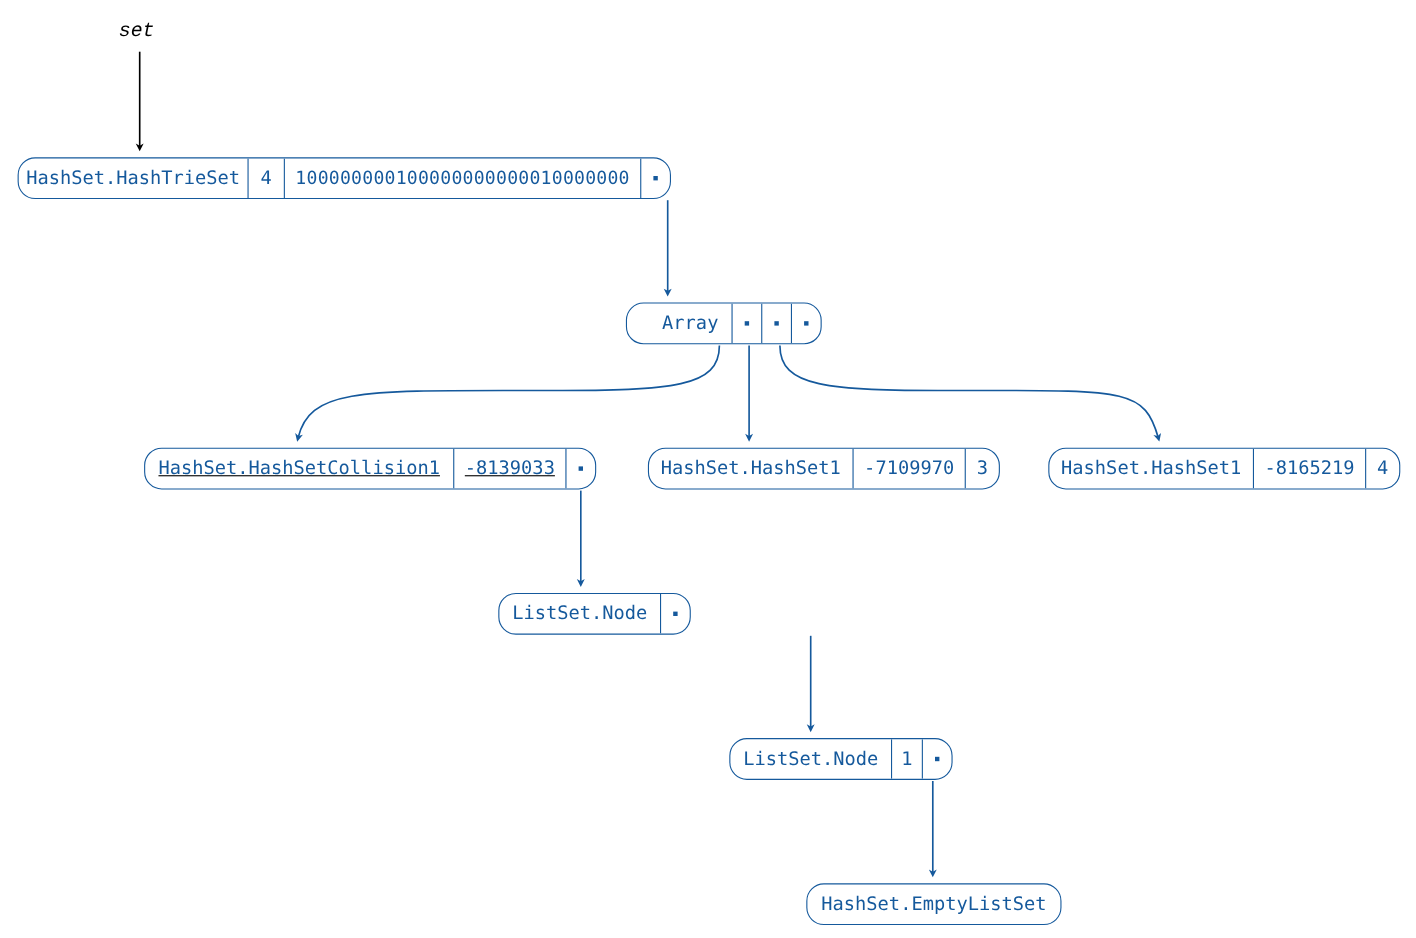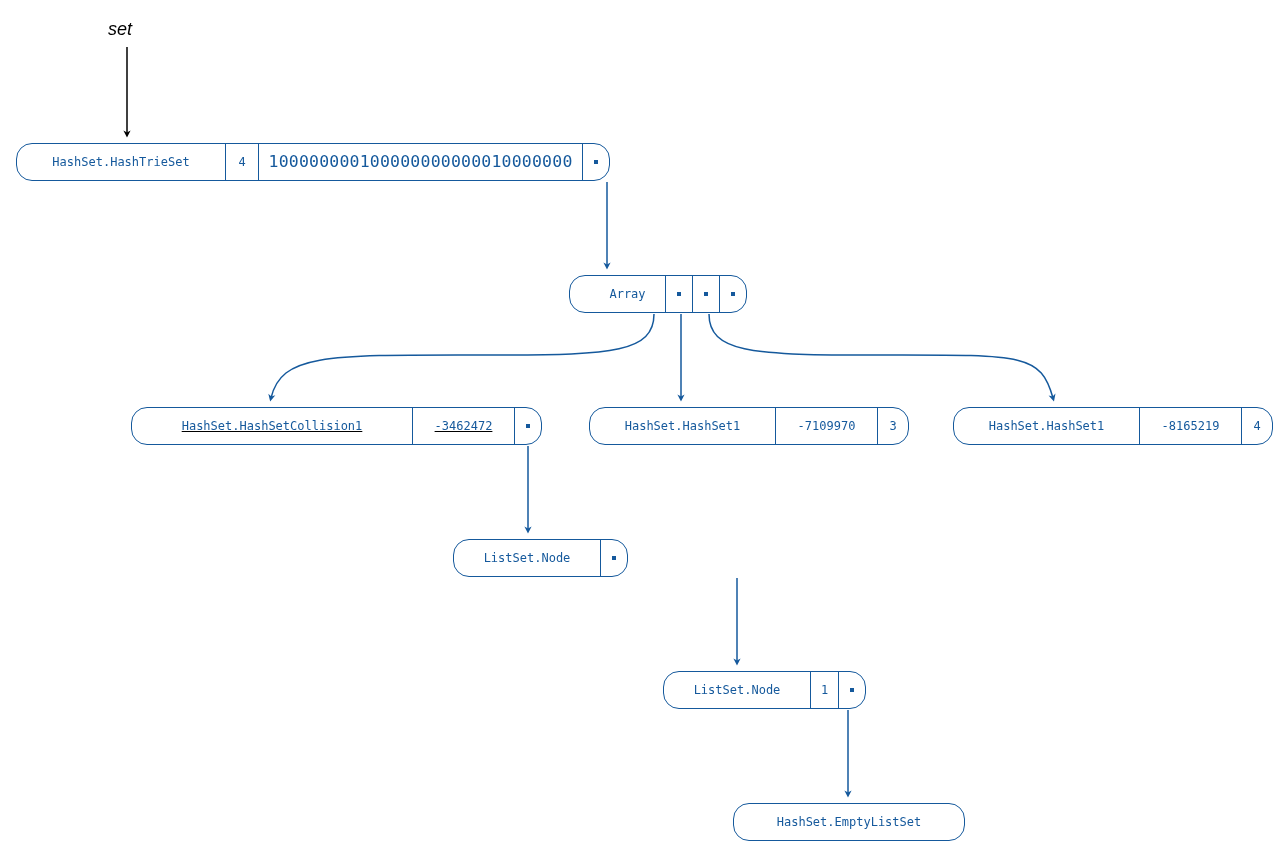--- a/index.html
+++ b/index.html
@@ -39,21 +39,21 @@
     box-sizing: border-box;
     height: 38px;
     overflow: hidden;
   }
   .cell {
     display: flex;
     align-items: center;
     justify-content: center;
     color: #15599c;
     font-family: "DejaVu Sans Mono", monospace;
-    font-size: 12px;
+    font-size: 17px;
     line-height: 1;
     letter-spacing: 0px;
     white-space: nowrap;
     padding: 0 9px;
     box-sizing: border-box;
   }
   .cell + .cell {
     border-left: 1.6px solid #15599c;
   }
   .cell.ptr {
@@ -74,21 +74,21 @@
     padding: 0 11px;
   }
   .cell.bits {
     padding: 0 10px;
     font-size: 16.5px;
     letter-spacing: 0.2px;
   }
   .root-label {
     position: absolute;
     color: #000000;
-    font-family: Liberation Sans, sans-serif;
+    font-family: Liberation Mono, monospace;
     font-style: italic;
     font-size: 18px;
     line-height: 1;
     white-space: nowrap;
   }
 </style>
 </head>
 <body>
 
 <div id="diagram-root">
@@ -130,21 +130,21 @@
         <div class="cell ptr" style="width: 27px;"></div>
       </div>
       <div class="node" style="left: 569px; top: 275px; padding-left: 20px;">
         <div class="cell label-cell" style="width: 75px;">Array</div>
         <div class="cell ptr" style="width: 27px;"></div>
         <div class="cell ptr" style="width: 27px;"></div>
         <div class="cell ptr" style="width: 27px;"></div>
       </div>
       <div class="node" style="left: 131px; top: 407px; text-decoration: underline;">
         <div class="cell label-cell" style="width: 280px;">HashSet.HashSetCollision1</div>
-        <div class="cell num" style="width: 102px;">-3462472</div>
+        <div class="cell num" style="width: 102px;">-8139033</div>
         <div class="cell ptr" style="width: 27px;"></div>
       </div>
       <div class="node" style="left: 589px; top: 407px;">
         <div class="cell label-cell" style="width: 185px;">HashSet.HashSet1</div>
         <div class="cell num" style="width: 102px;">-7109970</div>
         <div class="cell num" style="width: 31px;">3</div>
       </div>
       <div class="node" style="left: 953px; top: 407px;">
         <div class="cell label-cell" style="width: 185px;">HashSet.HashSet1</div>
         <div class="cell num" style="width: 102px;">-8165219</div>

